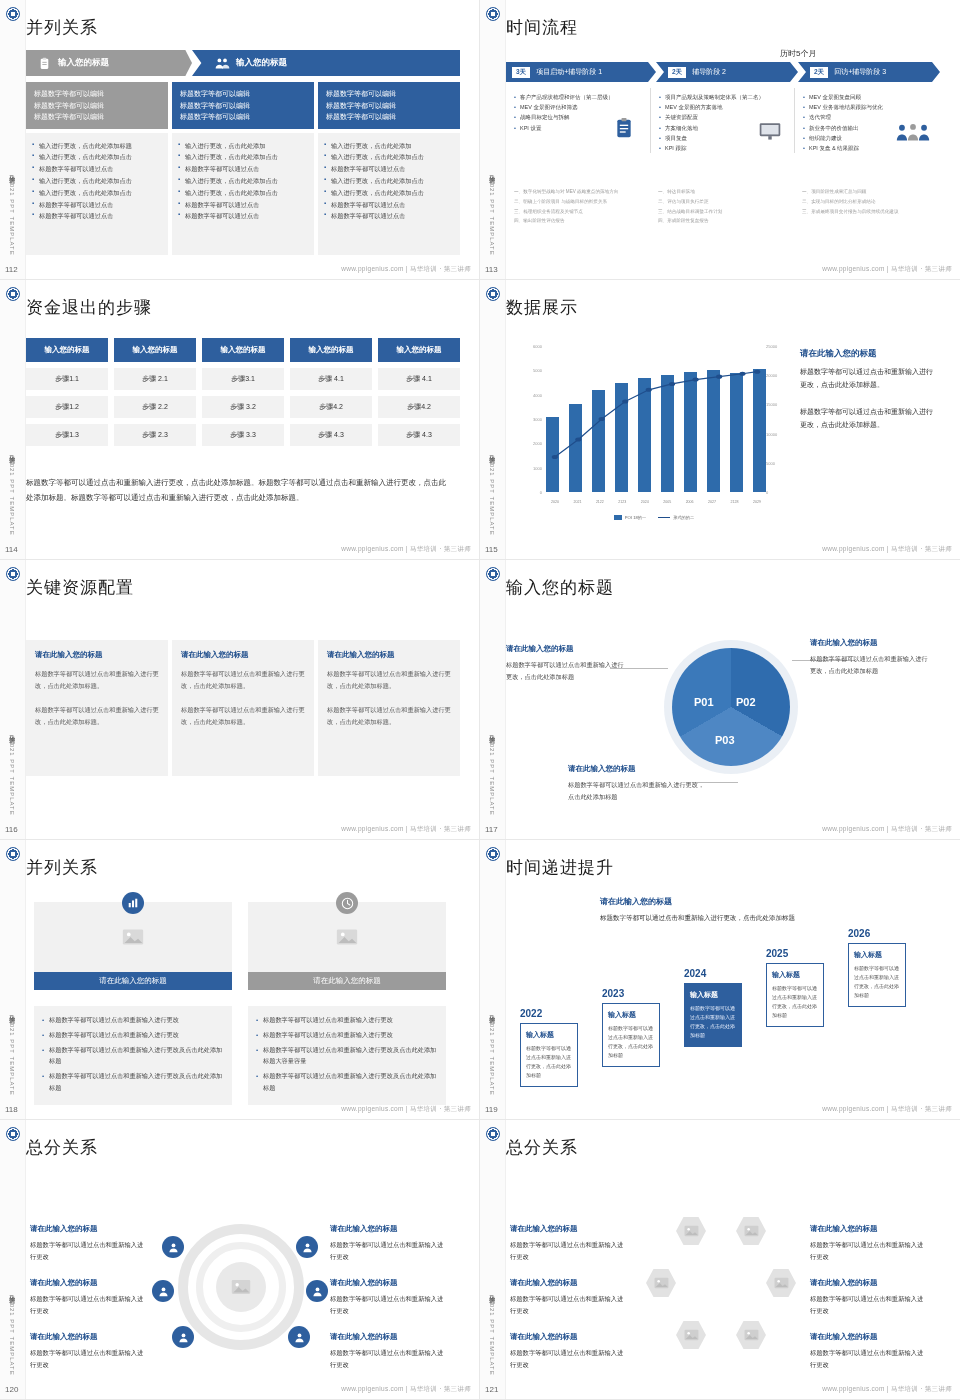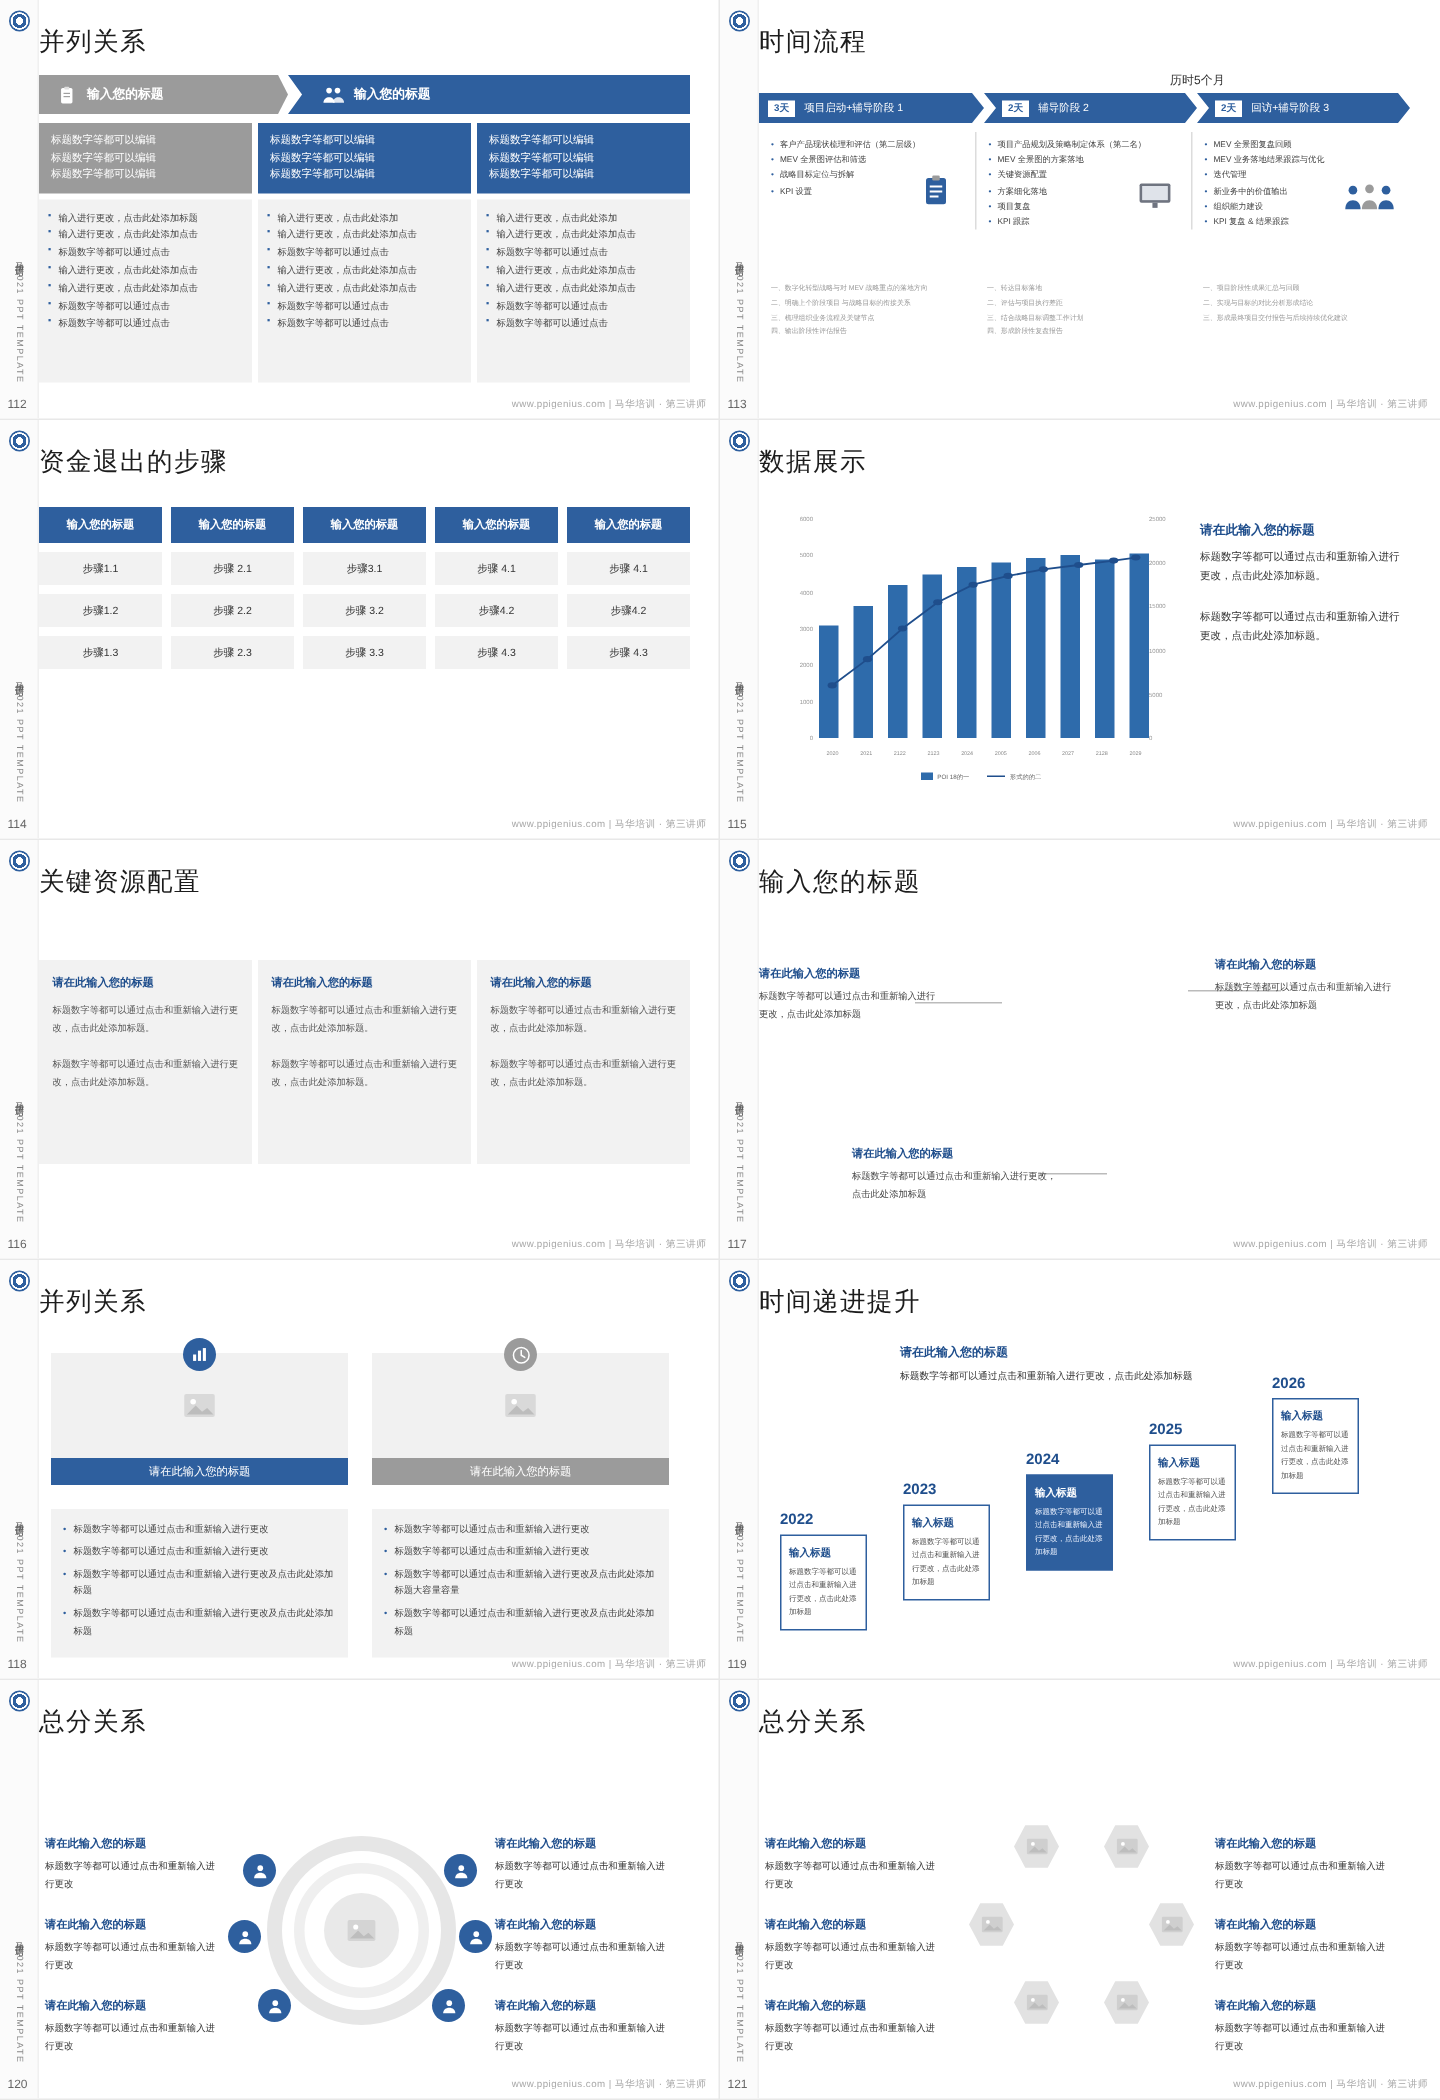--- a/index.html
+++ b/index.html
@@ -440,20 +440,21 @@
       </div>
       <div class="s114-row">
         <div class="s114-cell">步骤1.3</div>
         <div class="s114-cell">步骤 2.3</div>
         <div class="s114-cell">步骤 3.3</div>
         <div class="s114-cell">步骤 4.3</div>
         <div class="s114-cell">步骤 4.3</div>
       </div>
     </div>
 
+    <div class="s114-para">标题数字等都可以通过点击和重新输入进行更改，点击此处添加标题。标题数字等都可以通过点击和重新输入进行更改，点击此处添加标题。标题数字等都可以通过点击和重新输入进行更改，点击此处添加标题。</div>
 
     <div class="pagenum">114</div>
     <div class="footer-right">www.ppigenius.com | 马华培训 · 第三讲师</div>
   </div>
 
   <div class="slide">
     <div class="side-strip">
       <div class="side-logo"></div>
       <div class="side-text">
         <span class="b">马华培训</span>
@@ -584,20 +585,25 @@
   <div class="slide">
     <div class="side-strip">
       <div class="side-logo"></div>
       <div class="side-text">
         <span class="b">马华培训</span>
         &nbsp;<span>2021 PPT TEMPLATE</span>
       </div>
     </div>
     <div class="title">输入您的标题</div>
 
+    <div class="pie">
+      <span class="pie-lbl" style="left:22px;top:48px">P01</span>
+      <span class="pie-lbl" style="left:64px;top:48px">P02</span>
+      <span class="pie-lbl" style="left:43px;top:86px">P03</span>
+    </div>
     <div class="leader" style="left:130px;top:108px;width:58px"></div>
     <div class="leader" style="left:312px;top:100px;width:62px"></div>
     <div class="leader" style="left:212px;top:222px;width:46px"></div>
 
     <div class="s117-note" style="left:26px;top:84px">
       <h5>请在此输入您的标题</h5>
       <p>标题数字等都可以通过点击和重新输入进行更改，点击此处添加标题</p>
     </div>
     <div class="s117-note" style="left:330px;top:78px">
       <h5>请在此输入您的标题</h5>
@@ -713,21 +719,21 @@
         <p>标题数字等都可以通过点击和重新输入进行更改，点击此处添加标题</p>
       </div>
     </div>
     <div class="yearcard" style="left:286px;top:108px">
       <div class="yr">2025</div>
       <div class="bx">
         <h6>输入标题</h6>
         <p>标题数字等都可以通过点击和重新输入进行更改，点击此处添加标题</p>
       </div>
     </div>
-    <div class="yearcard" style="left:368px;top:77px">
+    <div class="yearcard" style="left:368px;top:88px">
       <div class="yr">2026</div>
       <div class="bx">
         <h6>输入标题</h6>
         <p>标题数字等都可以通过点击和重新输入进行更改，点击此处添加标题</p>
       </div>
     </div>
 
     <div class="pagenum">119</div>
     <div class="footer-right">www.ppigenius.com | 马华培训 · 第三讲师</div>
   </div>

